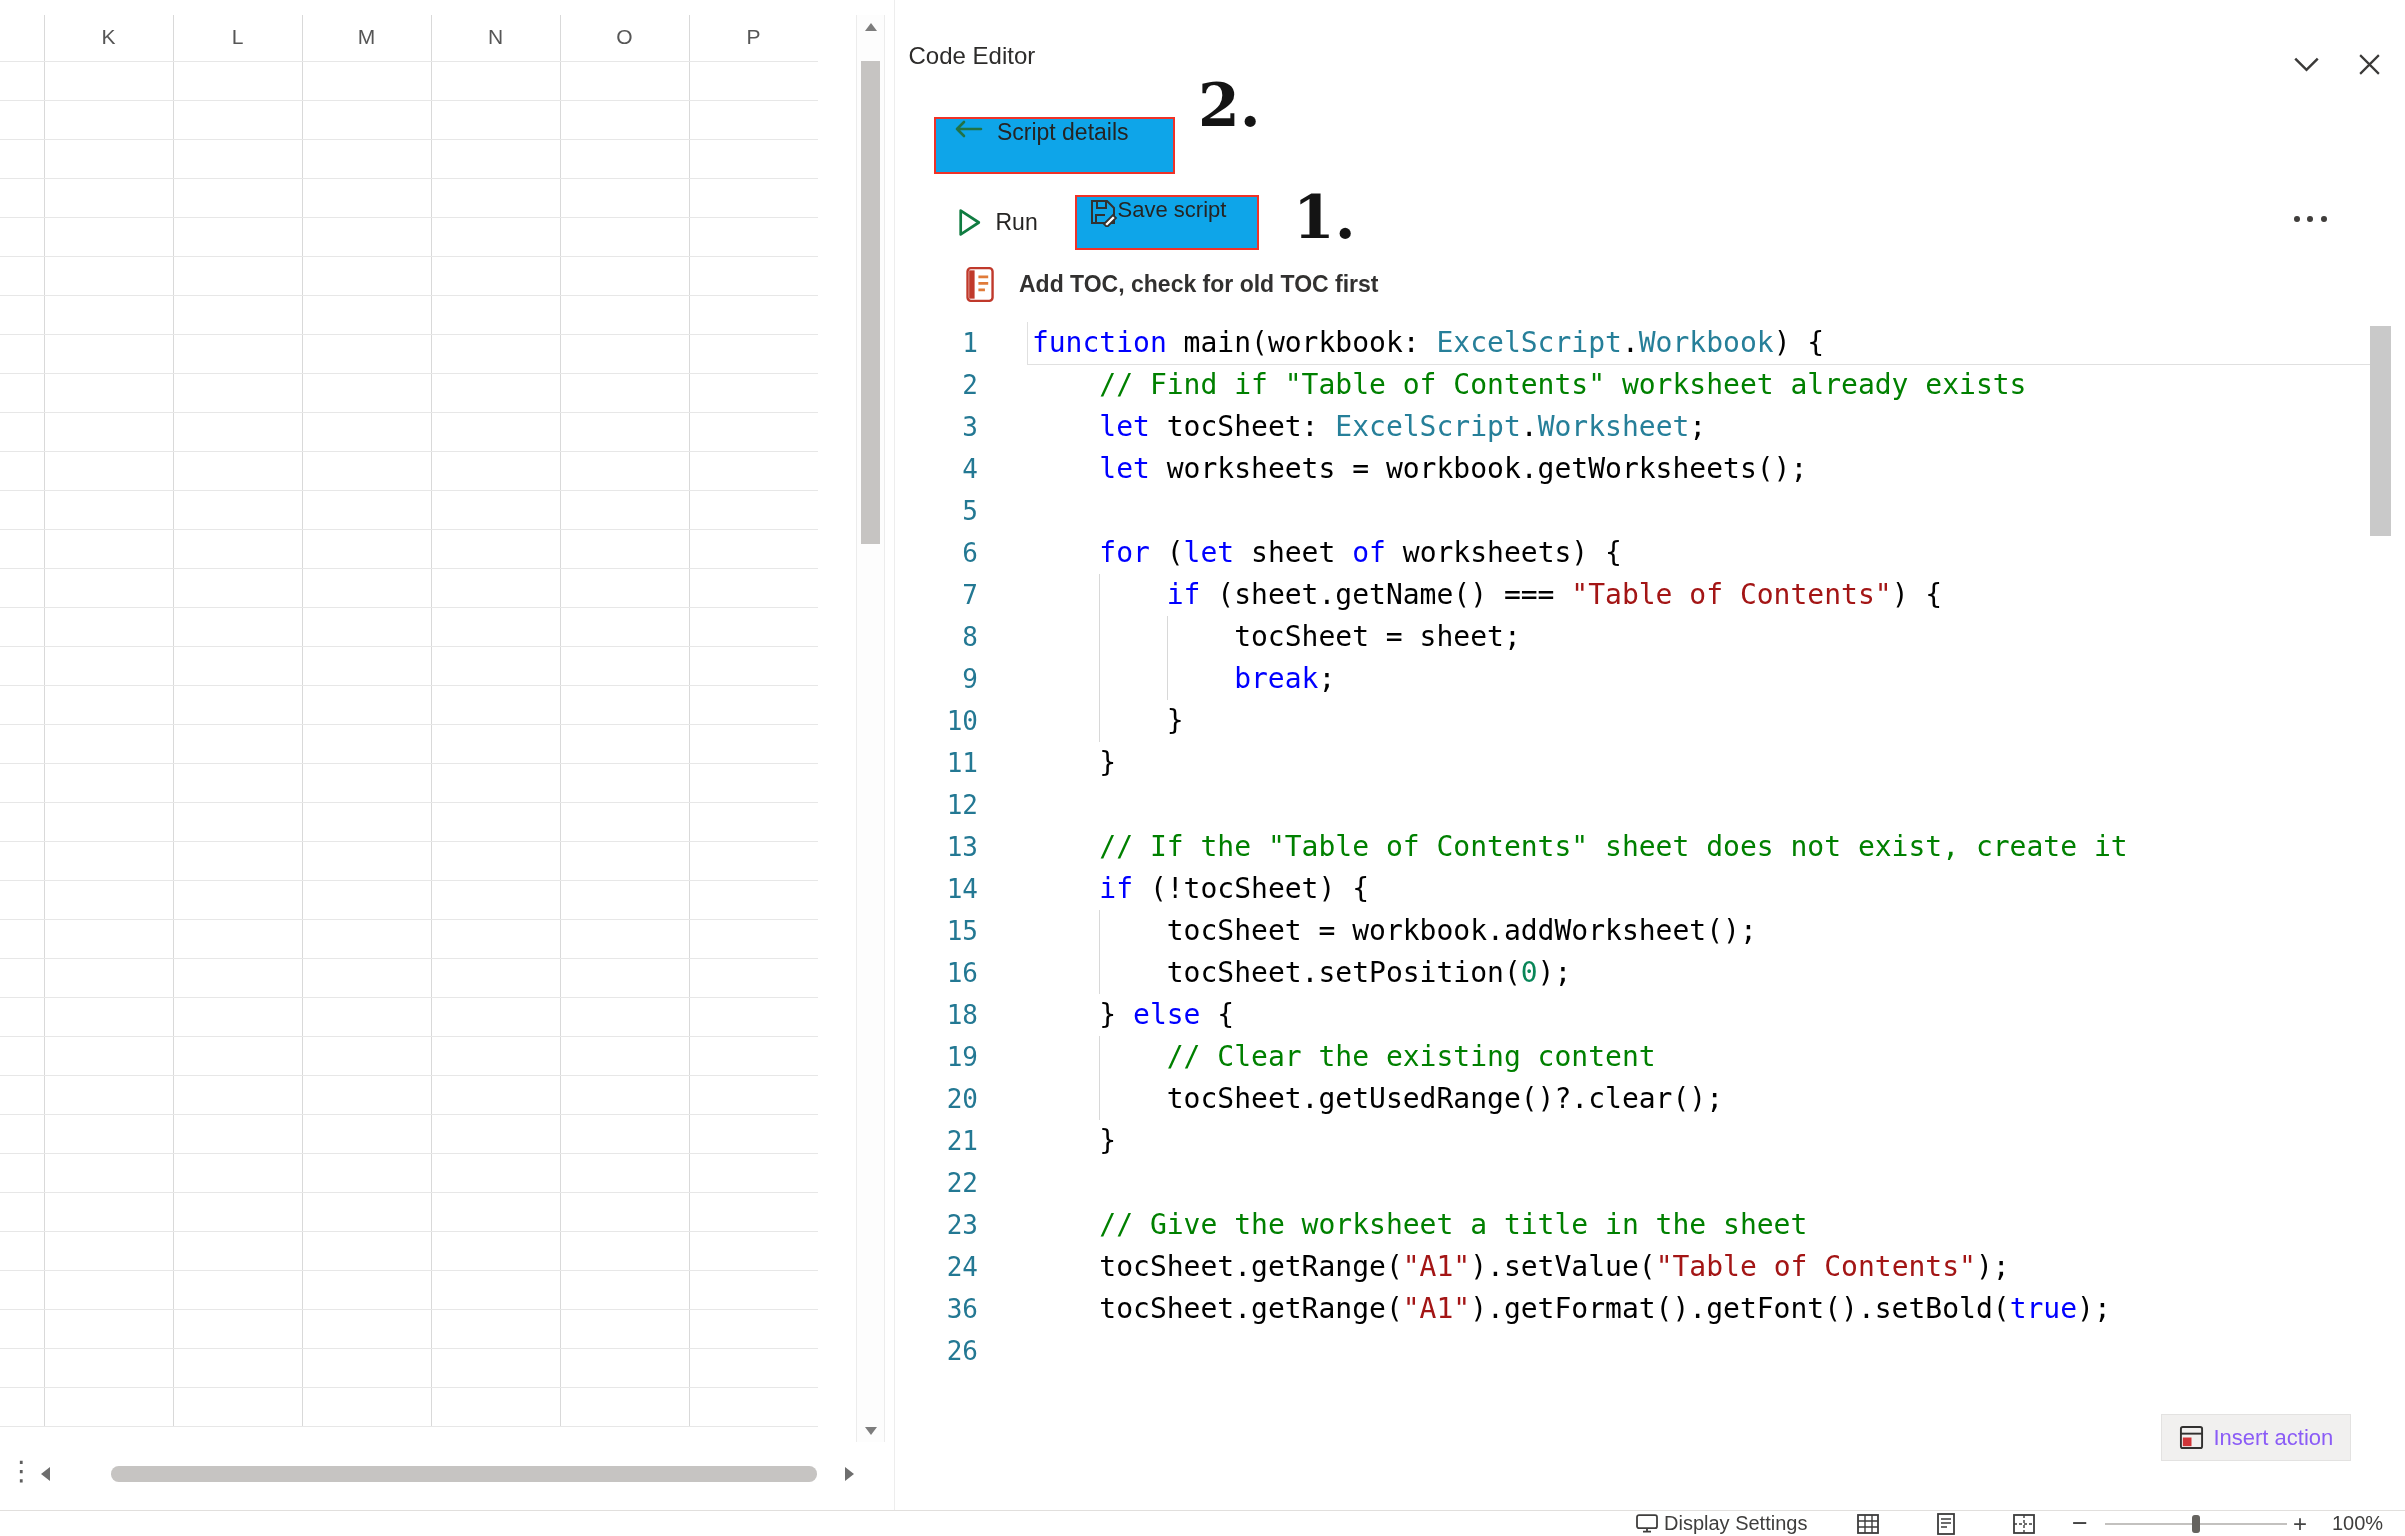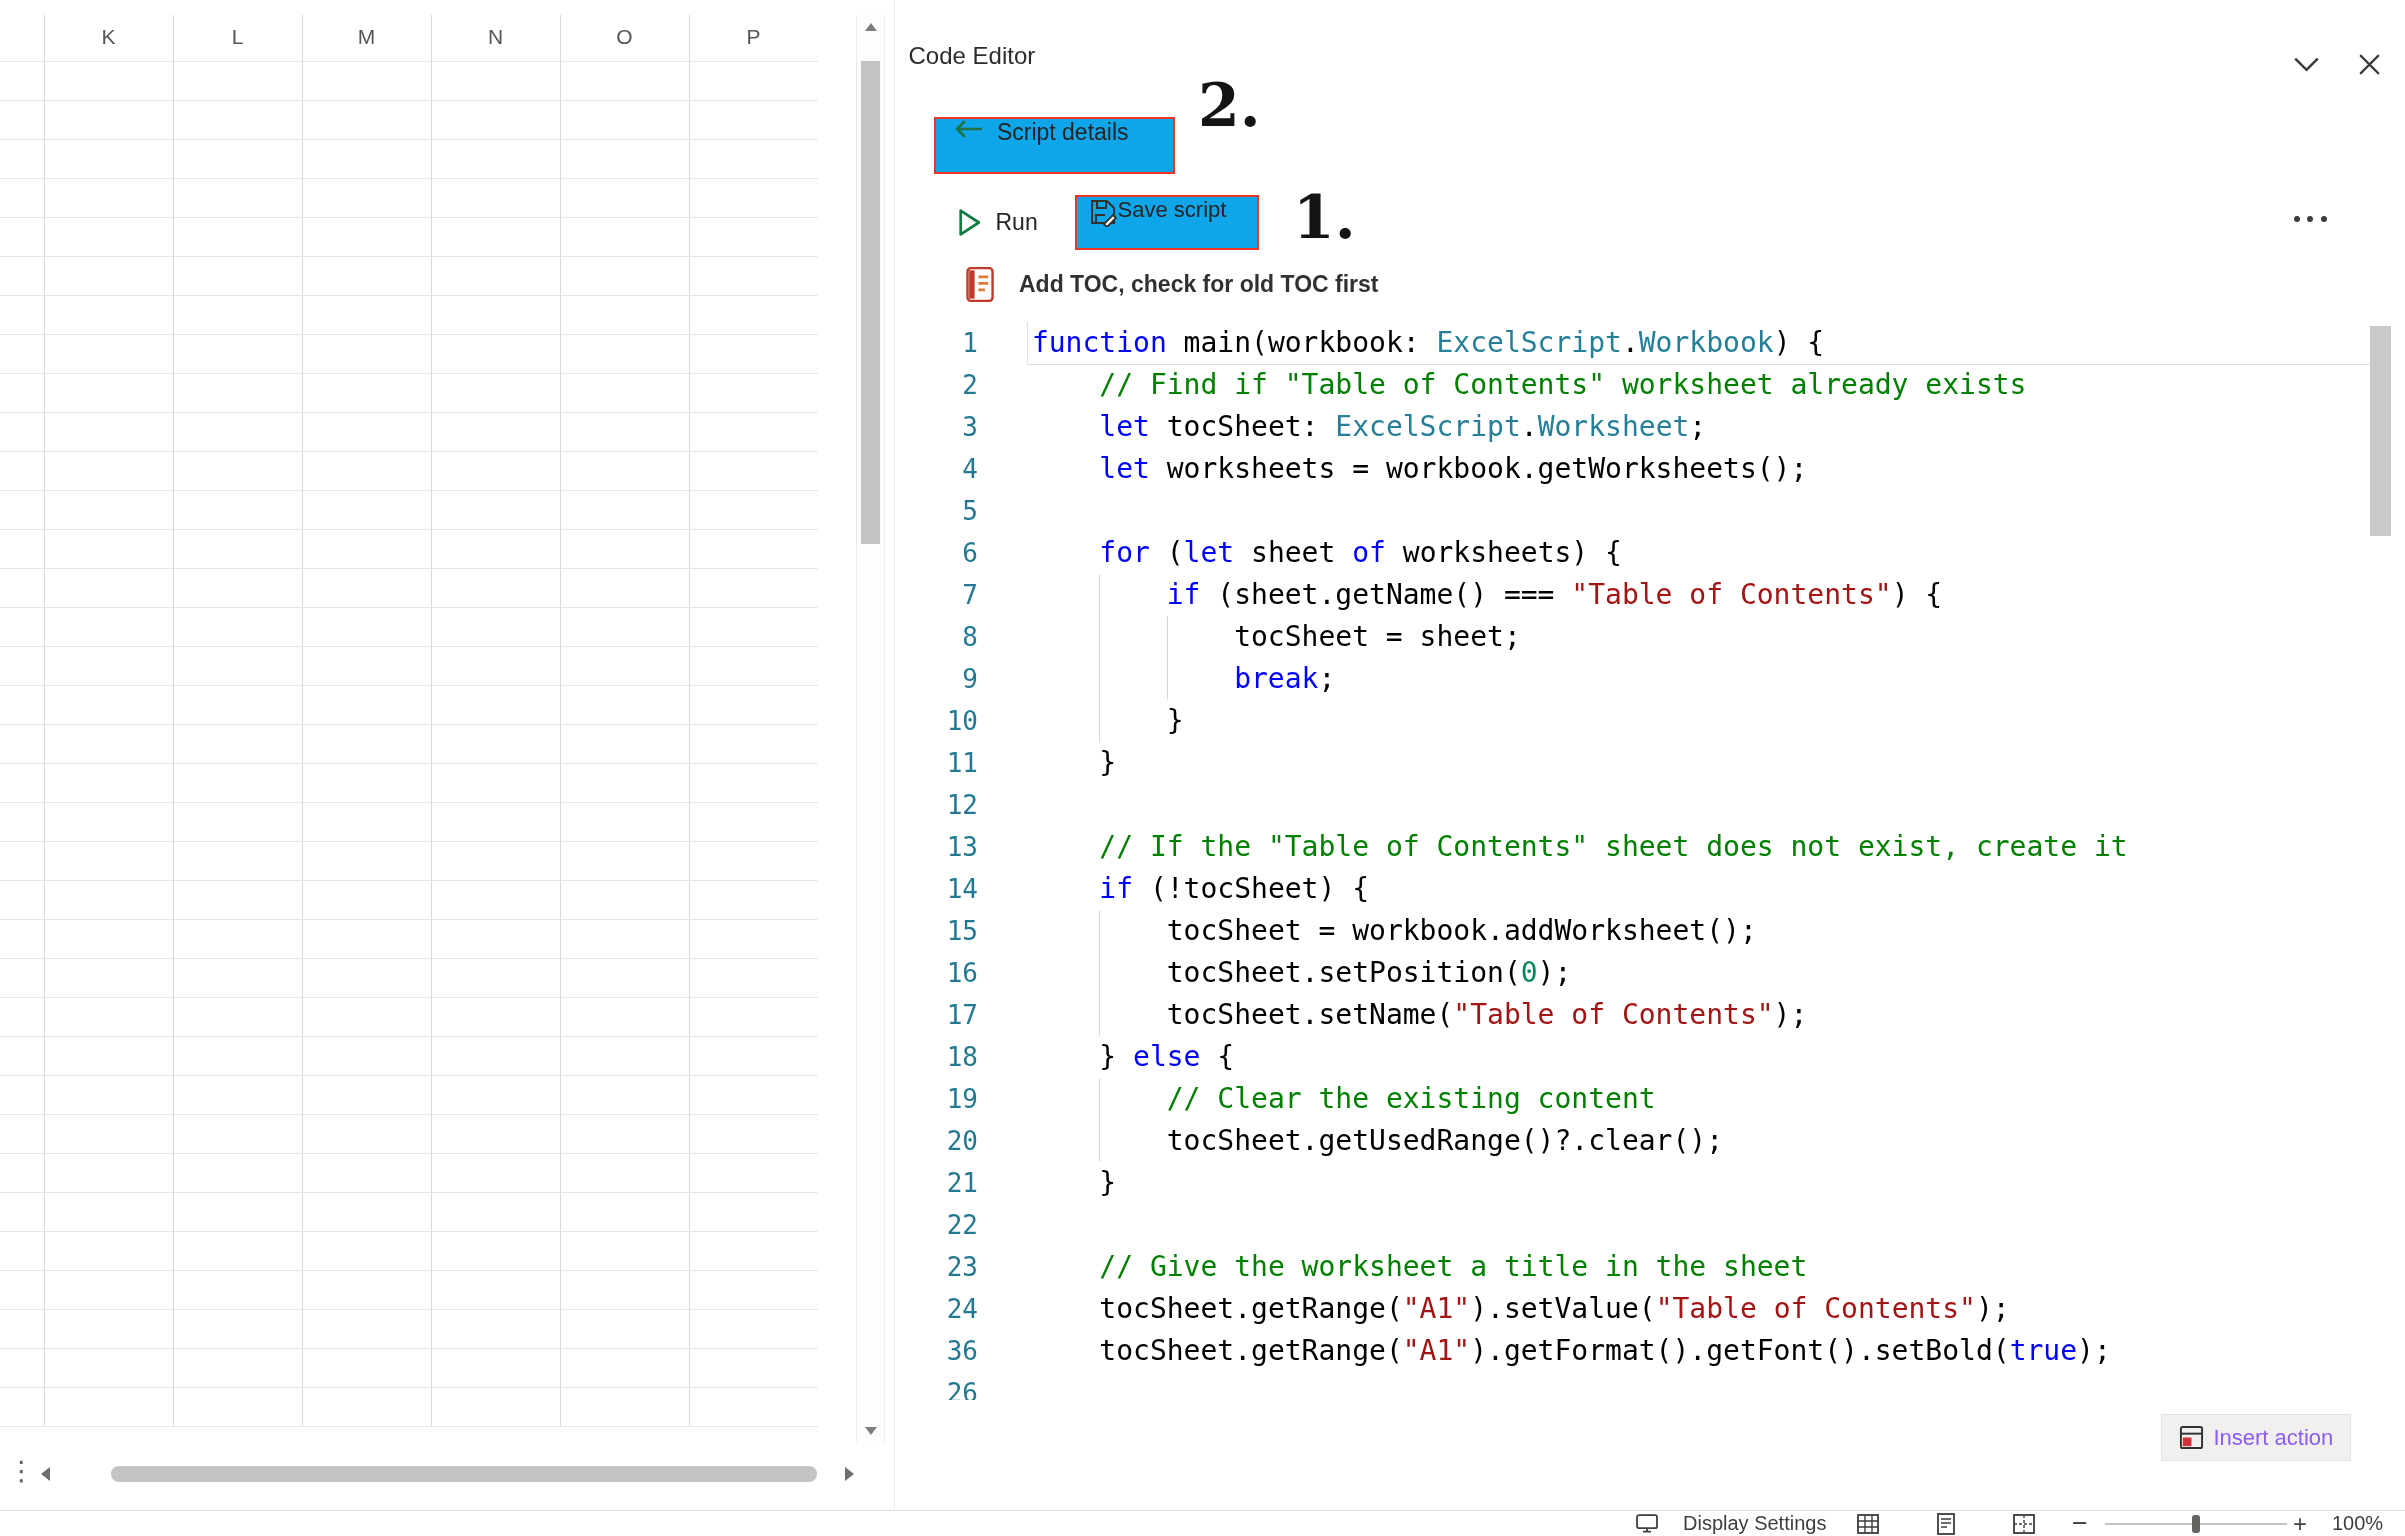--- a/index.html
+++ b/index.html
@@ -70,21 +70,21 @@
   .tc { color:#008000; } .tn { color:#098658; } .td { color:#000; }
 
   .ed-sb { position:absolute; left:1475px; top:326px; width:21px; height:210px; background:#c9c9c9; }
 
   .insert-btn { position:absolute; left:1266px; top:1414px; width:190px; height:47px; background:#f1f0ef; border:1px solid #e3e2e1;
     display:flex; align-items:center; justify-content:center; gap:9.7px; cursor:pointer; }
   .insert-btn span { font-size:22px; color:#8b5cf6; }
 
   
   .statusbar { position:absolute; left:0; top:1510px; width:2405px; height:26px; background:#fff; border-top:1px solid #e1dfdd; }
-  .sb-item { position:absolute; top:0; height:25px; display:flex; align-items:center; gap:25px; color:#3f3e3d; font-size:20px; }
+  .sb-item { position:absolute; top:0; height:25px; display:flex; align-items:center; gap:6px; color:#3f3e3d; font-size:20px; }
   .ds { left:1636px; }
   .view-icons { left:1856px; gap:54px; }
   .zoom-out { left:2072px; font-size:27px; color:#444; }
   .zoom-in  { left:2293px; font-size:24px; color:#444; }
   .zoom-slider { position:absolute; left:2105px; top:11.6px; width:182px; height:2.9px; background:#c3c1bf; }
   .zoom-slider .zthumb { position:absolute; left:87px; top:-7.7px; width:7.7px; height:18.3px; background:#65635f; border-radius:2.9px; }
   .zoom-pct { left:2332px; width:60px; justify-content:flex-start; }
 </style>
 </head>
 <body>
@@ -184,21 +184,20 @@
         <div class="cl"><span class="ln">7</span><span class="ct"><span class="ind"></span><span class="ind g"></span><span class="tk">if</span><span class="td"> (sheet.getName() === </span><span class="ts">"Table of Contents"</span><span class="td">) {</span></span></div>
         <div class="cl"><span class="ln">8</span><span class="ct"><span class="ind"></span><span class="ind g"></span><span class="ind g"></span><span class="td">tocSheet = sheet;</span></span></div>
         <div class="cl"><span class="ln">9</span><span class="ct"><span class="ind"></span><span class="ind g"></span><span class="ind g"></span><span class="tk">break</span><span class="td">;</span></span></div>
         <div class="cl"><span class="ln">10</span><span class="ct"><span class="ind"></span><span class="ind g"></span><span class="td">}</span></span></div>
         <div class="cl"><span class="ln">11</span><span class="ct"><span class="ind"></span><span class="td">}</span></span></div>
         <div class="cl"><span class="ln">12</span><span class="ct">&nbsp;</span></div>
         <div class="cl"><span class="ln">13</span><span class="ct"><span class="ind"></span><span class="tc">// If the "Table of Contents" sheet does not exist, create it</span></span></div>
         <div class="cl"><span class="ln">14</span><span class="ct"><span class="ind"></span><span class="tk">if</span><span class="td"> (!tocSheet) {</span></span></div>
         <div class="cl"><span class="ln">15</span><span class="ct"><span class="ind"></span><span class="ind g"></span><span class="td">tocSheet = workbook.addWorksheet();</span></span></div>
         <div class="cl"><span class="ln">16</span><span class="ct"><span class="ind"></span><span class="ind g"></span><span class="td">tocSheet.setPosition(</span><span class="tn">0</span><span class="td">);</span></span></div>
-        <div class="cl"><span class="ln">17</span><span class="ct"><span class="ind"></span><span class="ind g"></span><span class="td">tocSheet.setName(</span><span class="ts">"Table of Contents"</span><span class="td">);</span></span></div>
         <div class="cl"><span class="ln">18</span><span class="ct"><span class="ind"></span><span class="td">} </span><span class="tk">else</span><span class="td"> {</span></span></div>
         <div class="cl"><span class="ln">19</span><span class="ct"><span class="ind"></span><span class="ind g"></span><span class="tc">// Clear the existing content</span></span></div>
         <div class="cl"><span class="ln">20</span><span class="ct"><span class="ind"></span><span class="ind g"></span><span class="td">tocSheet.getUsedRange()?.clear();</span></span></div>
         <div class="cl"><span class="ln">21</span><span class="ct"><span class="ind"></span><span class="td">}</span></span></div>
         <div class="cl"><span class="ln">22</span><span class="ct">&nbsp;</span></div>
         <div class="cl"><span class="ln">23</span><span class="ct"><span class="ind"></span><span class="tc">// Give the worksheet a title in the sheet</span></span></div>
         <div class="cl"><span class="ln">24</span><span class="ct"><span class="ind"></span><span class="td">tocSheet.getRange(</span><span class="ts">"A1"</span><span class="td">).setValue(</span><span class="ts">"Table of Contents"</span><span class="td">);</span></span></div>
         <div class="cl"><span class="ln">36</span><span class="ct"><span class="ind"></span><span class="td">tocSheet.getRange(</span><span class="ts">"A1"</span><span class="td">).getFormat().getFont().setBold(</span><span class="tk">true</span><span class="td">);</span></span></div>
         <div class="cl"><span class="ln">26</span><span class="ct">&nbsp;</span></div>
       </div>

